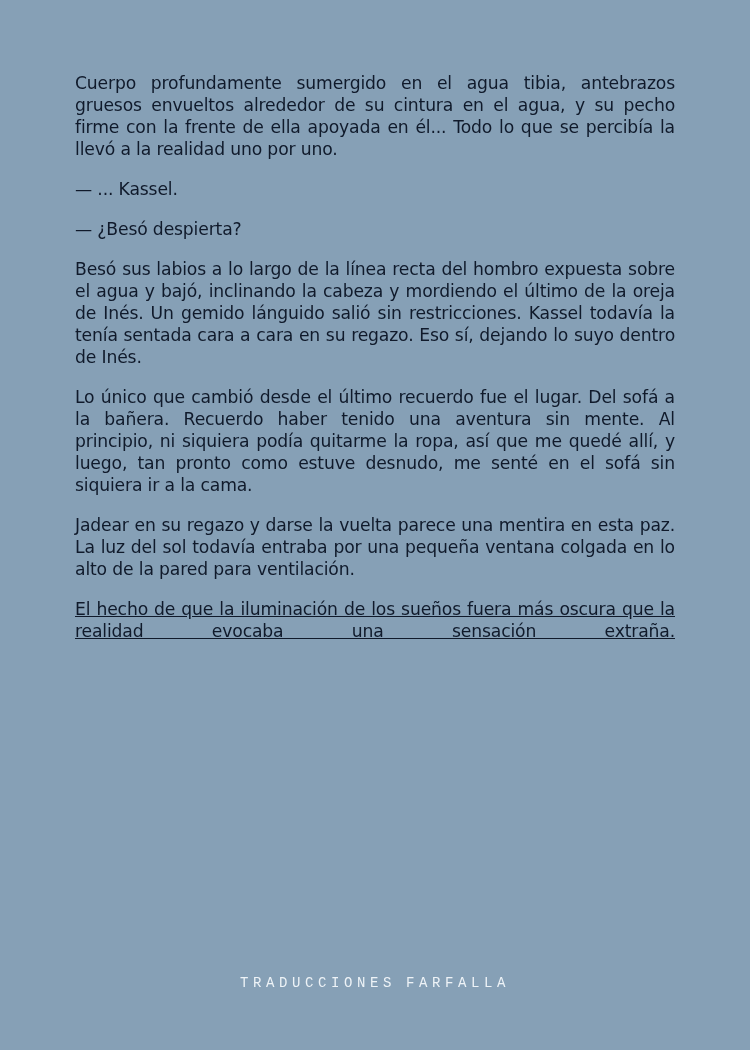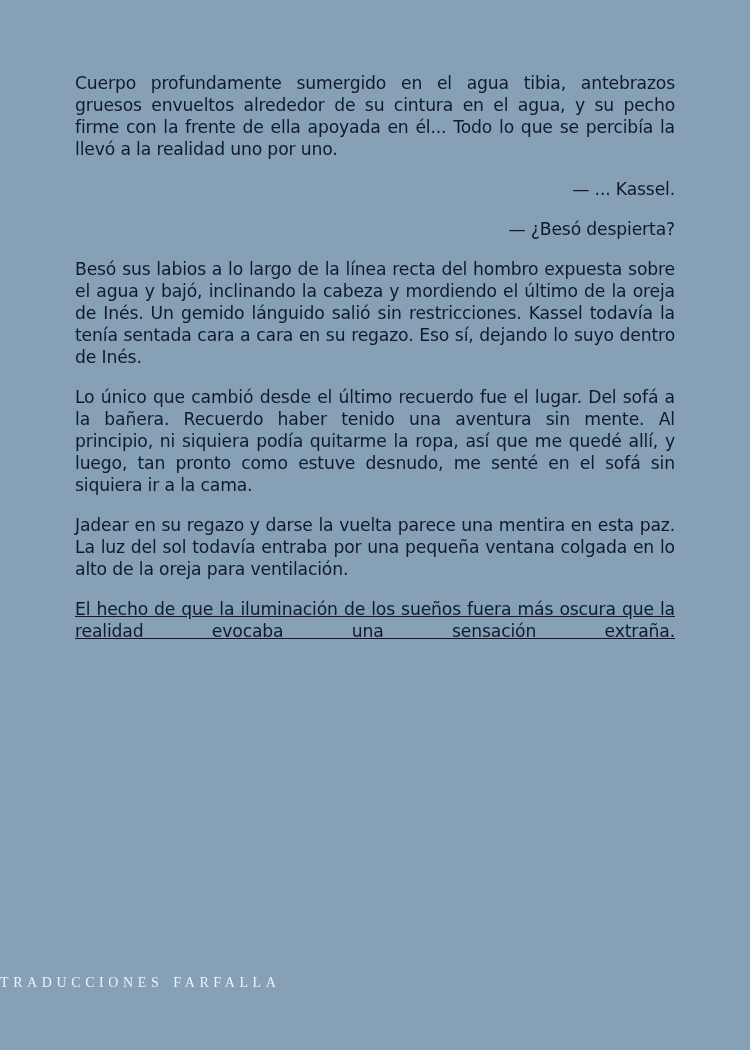--- a/index.html
+++ b/index.html
@@ -22,49 +22,50 @@
     .para {
       font-family: "DejaVu Sans", sans-serif;
       font-size: 17.2px;
       line-height: 22px;
       color: #101a2b;
       text-align: justify;
       margin: 0 0 18px 0;
       letter-spacing: -0.15px;
     }
     .para.dialogue {
-      text-align: right;
+      text-align: left;
     }
     .para.last {
       text-align-last: justify;
       text-decoration: underline;
     }
     .footer {
       position: absolute;
       left: 0;
       width: 750px;
       top: 975px;
-      font-family: Liberation Serif, serif;
+      text-align: center;
+      font-family: Liberation Mono, monospace;
       font-size: 14px;
       letter-spacing: 4.6px;
       color: #eef3f7;
     }
     .footer .word-gap {
       display: inline-block;
       width: 10px;
     }
   </style>
 </head>
 <body>
 
 <div class="page">
   <p class="para">Cuerpo profundamente sumergido en el agua tibia, antebrazos gruesos envueltos alrededor de su cintura en el agua, y su pecho firme con la frente de ella apoyada en él... Todo lo que se percibía la llevó a la realidad uno por uno.</p>
   <p class="para dialogue">— ... Kassel.</p>
   <p class="para dialogue">— ¿Besó despierta?</p>
   <p class="para">Besó sus labios a lo largo de la línea recta del hombro expuesta sobre el agua y bajó, inclinando la cabeza y mordiendo el último de la oreja de Inés. Un gemido lánguido salió sin restricciones. Kassel todavía la tenía sentada cara a cara en su regazo. Eso sí, dejando lo suyo dentro de Inés.</p>
   <p class="para">Lo único que cambió desde el último recuerdo fue el lugar. Del sofá a la bañera. Recuerdo haber tenido una aventura sin mente. Al principio, ni siquiera podía quitarme la ropa, así que me quedé allí, y luego, tan pronto como estuve desnudo, me senté en el sofá sin siquiera ir a la cama.</p>
-  <p class="para">Jadear en su regazo y darse la vuelta parece una mentira en esta paz. La luz del sol todavía entraba por una pequeña ventana colgada en lo alto de la oreja para ventilación.</p>
+  <p class="para">Jadear en su regazo y darse la vuelta parece una mentira en esta paz. La luz del sol todavía entraba por una pequeña ventana colgada en lo alto de la pared para ventilación.</p>
   <p class="para last">El hecho de que la iluminación de los sueños fuera más oscura que la realidad evocaba una sensación extraña.</p>
 </div>
 
 <div class="footer">
   <span>TRADUCCIONES</span><span class="word-gap"></span><span>FARFALLA</span>
 </div>
 
 </body></html>

